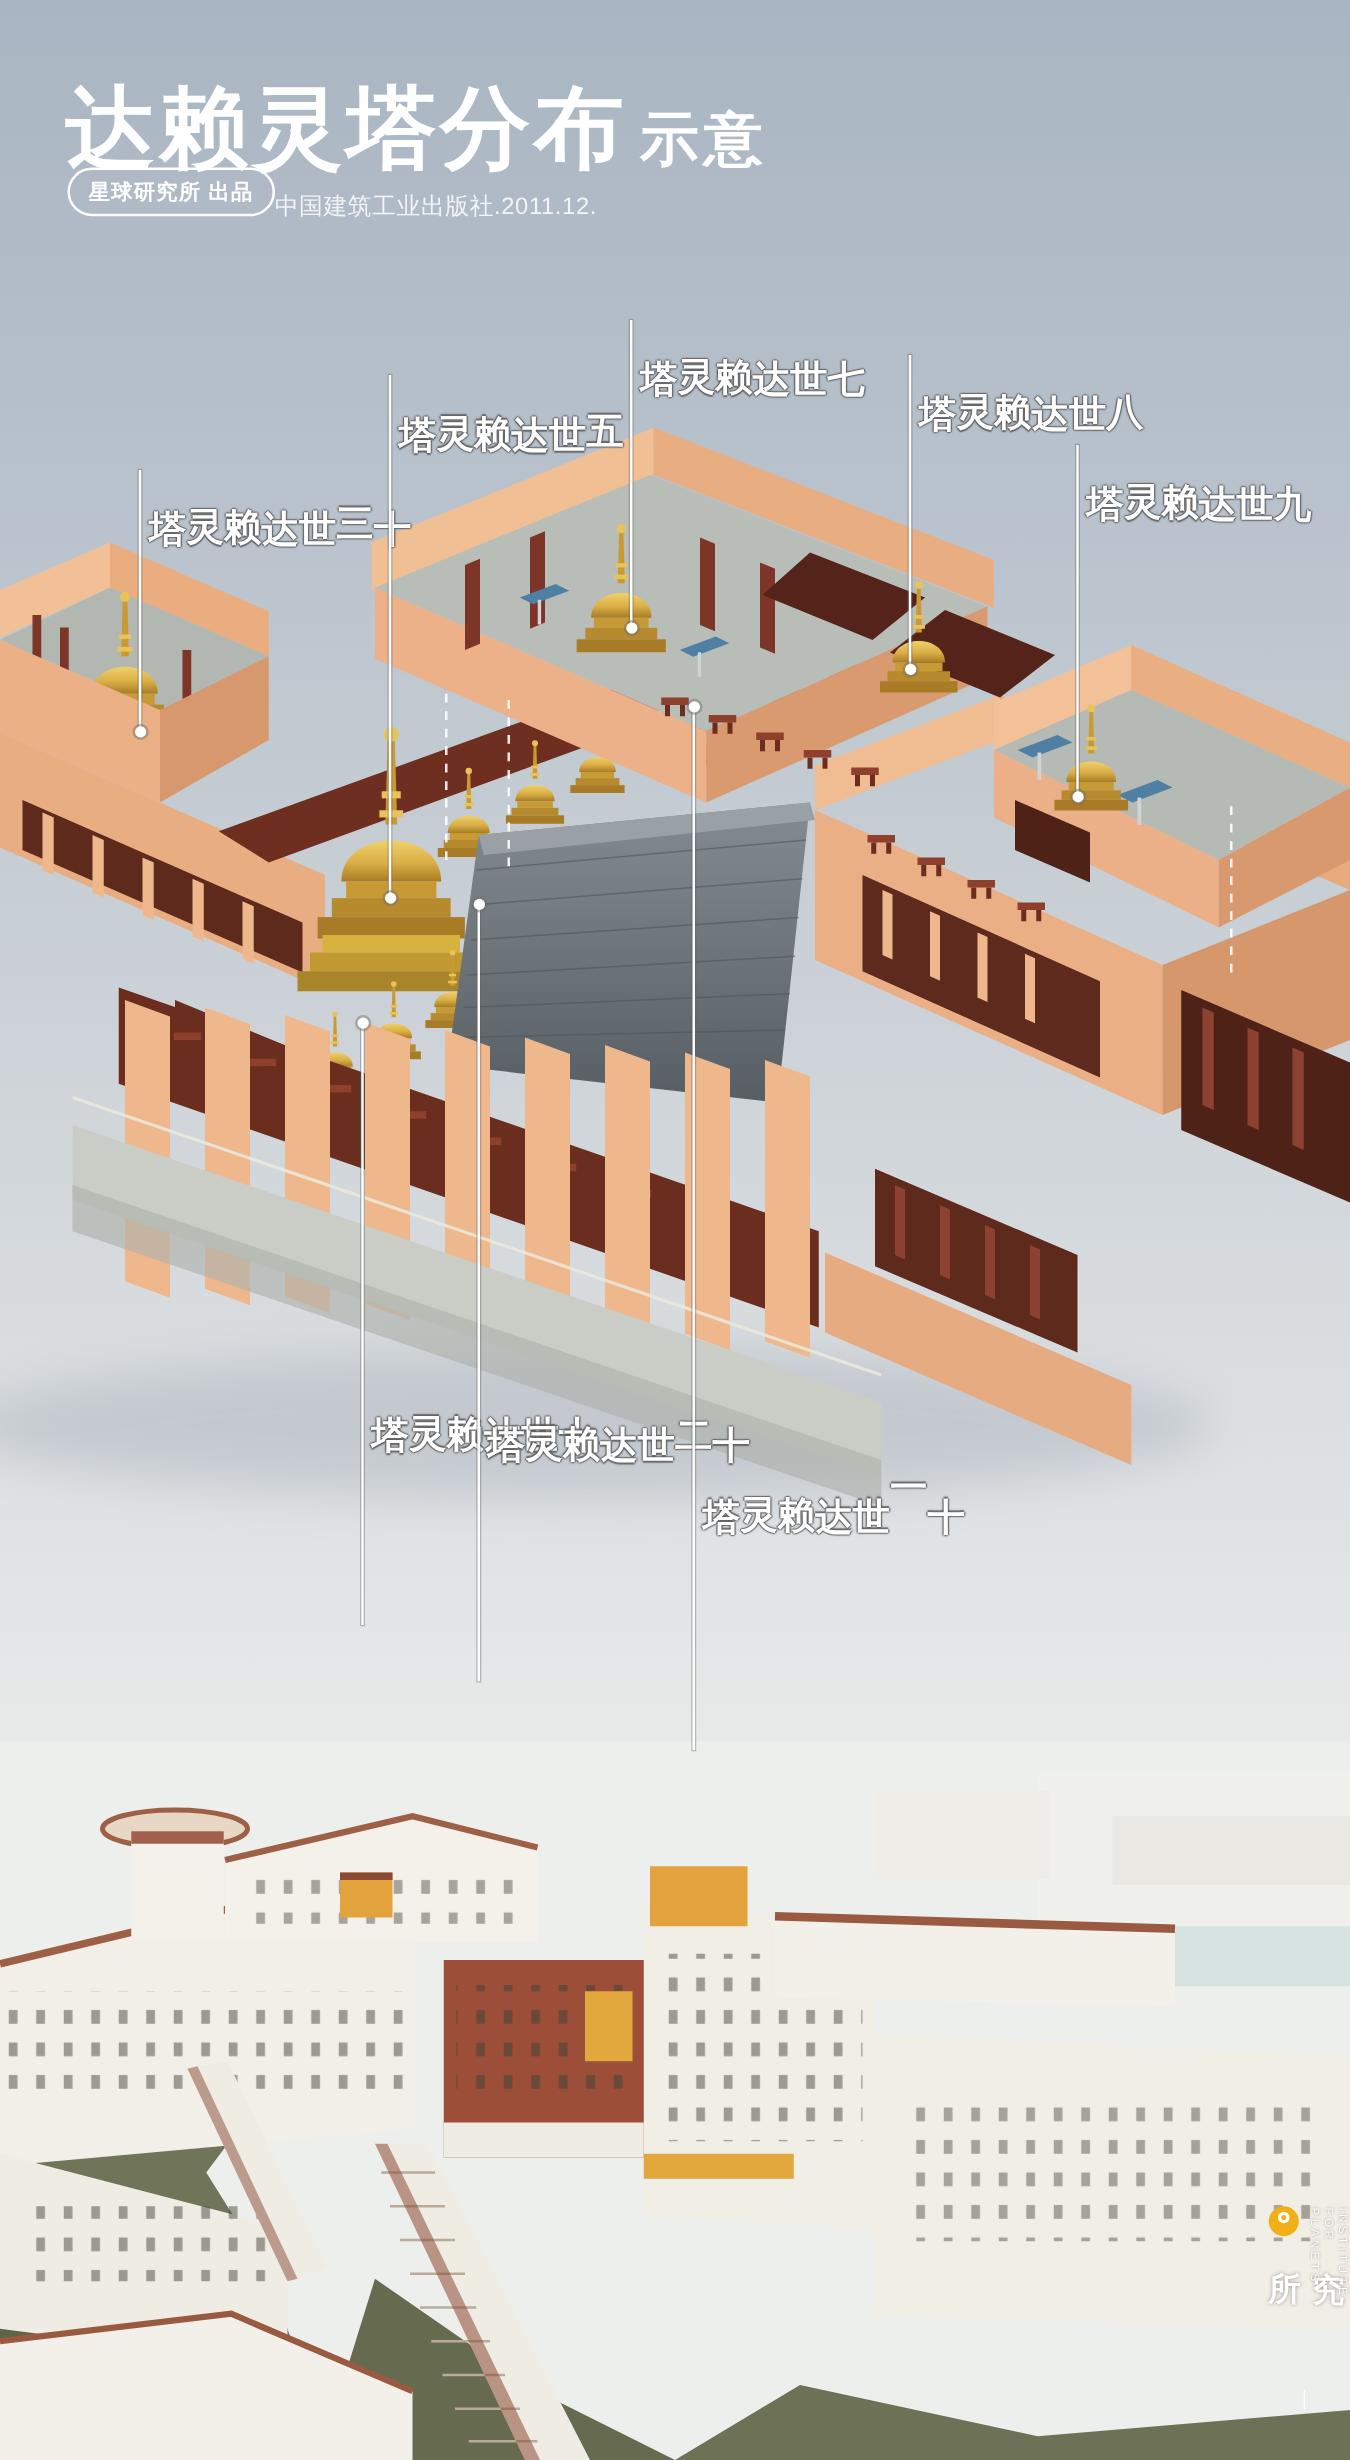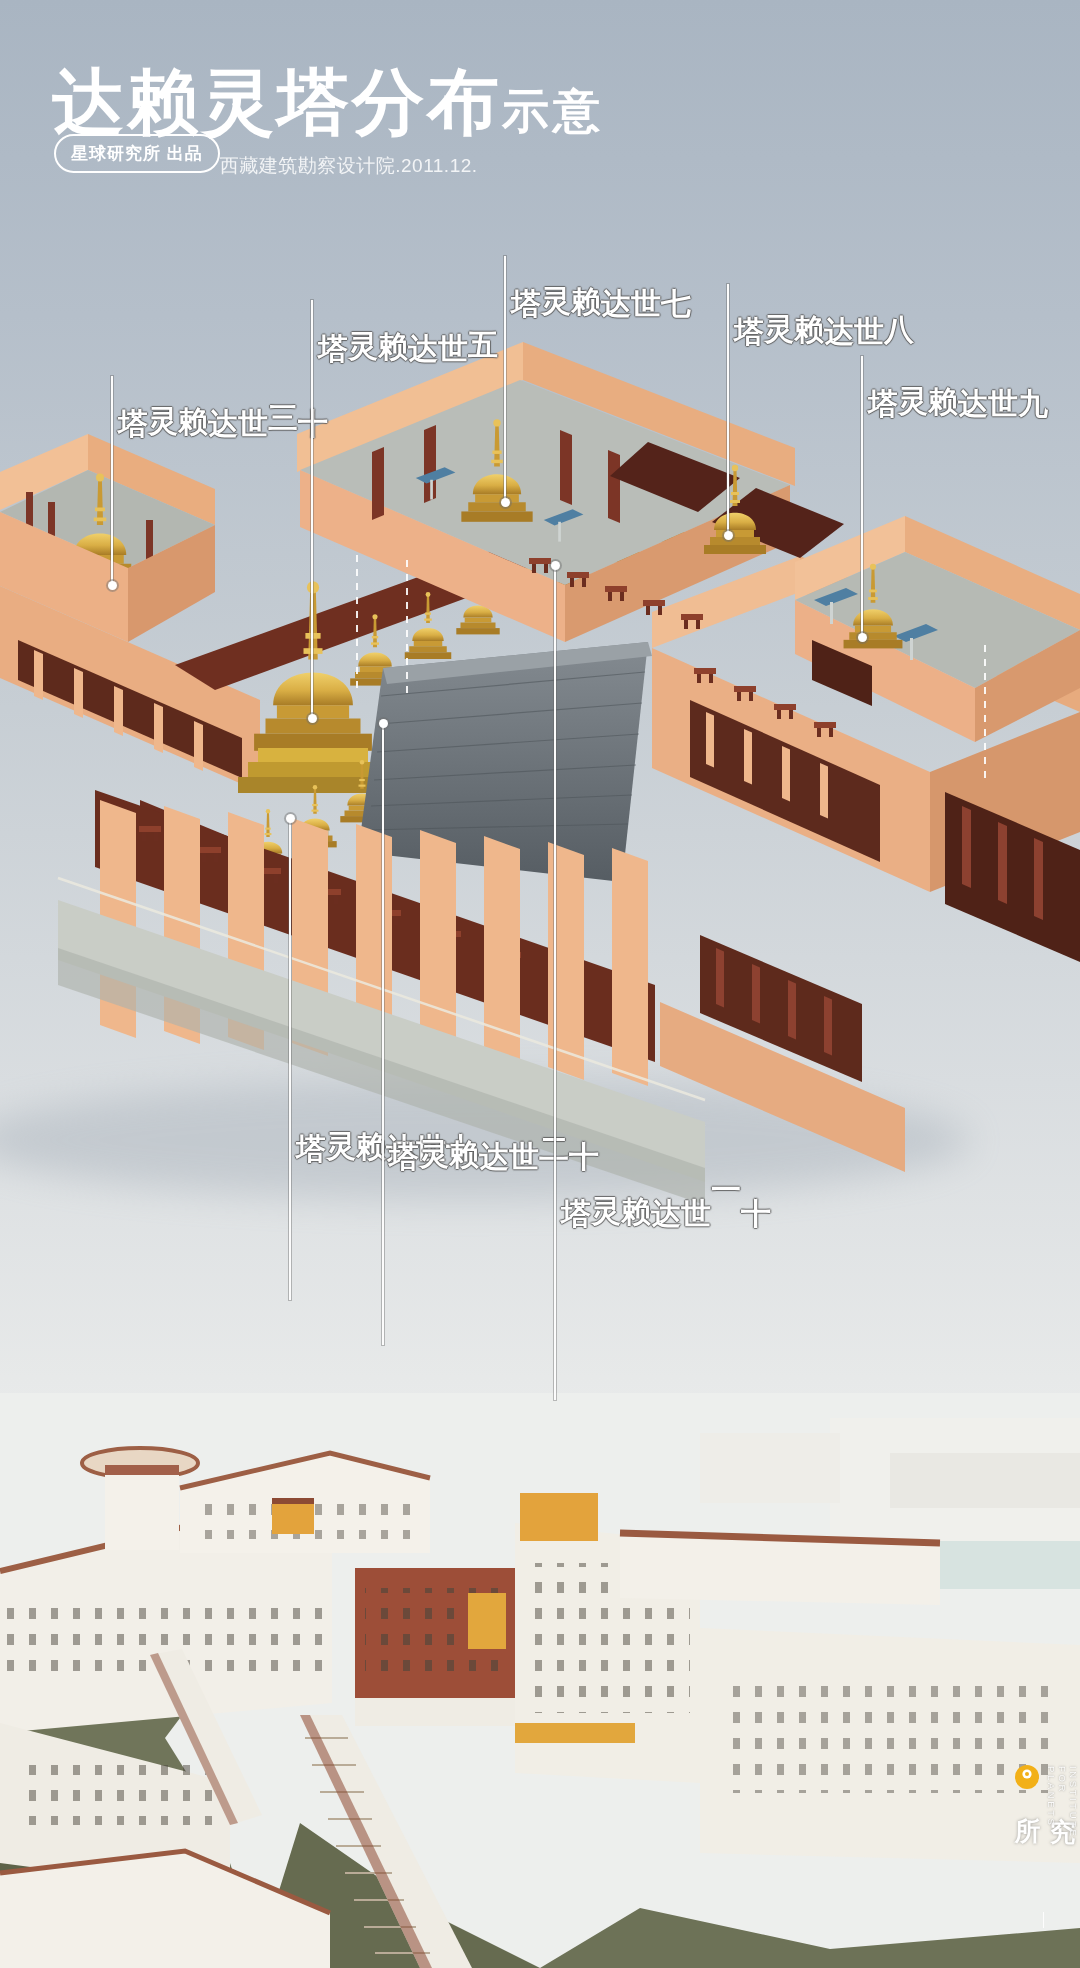--- a/index.html
+++ b/index.html
@@ -4,21 +4,21 @@
 <style>
   html,body{margin:0;padding:0;background:#888;}
   .canvas{position:relative;width:1080px;height:1968px;overflow:hidden;
           font-family:"Liberation Sans","DejaVu Sans",sans-serif;
           background:linear-gradient(180deg,#a9b5c2 0%,#b5bfca 16%,#c7ced4 36%,#d9dde0 55%,#e7e9e9 70%,#edefee 78%,#eff0ee 100%);}
   svg{position:absolute;left:0;top:0;display:block;}
   
   .title{position:absolute;left:52px;top:34px;color:#fff;white-space:nowrap;
          font-family:"DejaVu Serif","Liberation Serif",serif;font-weight:bold;z-index:30;}
   .title .main{font-size:72px;letter-spacing:3px;}
-  .title .sub{font-size:47px;letter-spacing:4px;text-align:center;}
+  .title .sub{font-size:47px;margin-left:10px;letter-spacing:4px;text-align:center;}
   .meta{position:absolute;left:54px;top:124px;display:flex;align-items:center;z-index:30;width:1000px;}
   .badge{flex:0 0 auto;border:2px solid #fff;border-radius:20px;padding:6px 15px;margin-top:2px;
          color:#fff;font-weight:bold;font-size:17px;letter-spacing:1px;white-space:nowrap;}
   .ref{margin:0;color:#f2f4f6;font-size:19px;line-height:28px;letter-spacing:.5px;}
   
   .callout{position:absolute;z-index:25;}
   .co-line{position:absolute;width:2px;background:#fcfcfc;box-shadow:0 0 0 1px rgba(95,95,95,.38);}
   .co-dot{position:absolute;width:9px;height:9px;border-radius:50%;background:#fff;
           box-shadow:0 0 0 2px rgba(110,110,110,.45);}
   .co-text{position:absolute;writing-mode:vertical-rl;text-orientation:upright;
@@ -333,21 +333,21 @@
       <polygon points="150,262 182,256 262,422 230,432" fill="#efece4"></polygon>
       <polygon points="150,262 158,260 238,430 230,432" fill="#8c4a34" opacity=".5"></polygon>
     </g>
   </svg>
 
   <h1 class="title"><span class="main">达赖灵塔分布</span><span class="sub">示意</span></h1>
 
   <div class="meta">
     <span class="badge">星球研究所 出品</span>
     <p class="ref"><br>
-    <span>西藏建筑勘察设计院.2011.12.</span></p>
+    <span>中国建筑工业出版社.2011.12.</span></p>
   </div>
 
   <div id="callouts">
       <div class="callout">
         <span class="co-line" style="left: 111px; top: 376px; height: 209px;"></span>
         <span class="co-dot" style="left: 107.5px; top: 580.5px;"></span>
         <span class="co-text" style="left: 118px; top: 383px;">十三世达赖灵塔</span>
       </div>
       <div class="callout">
         <span class="co-line" style="left: 311px; top: 300px; height: 418px;"></span>

